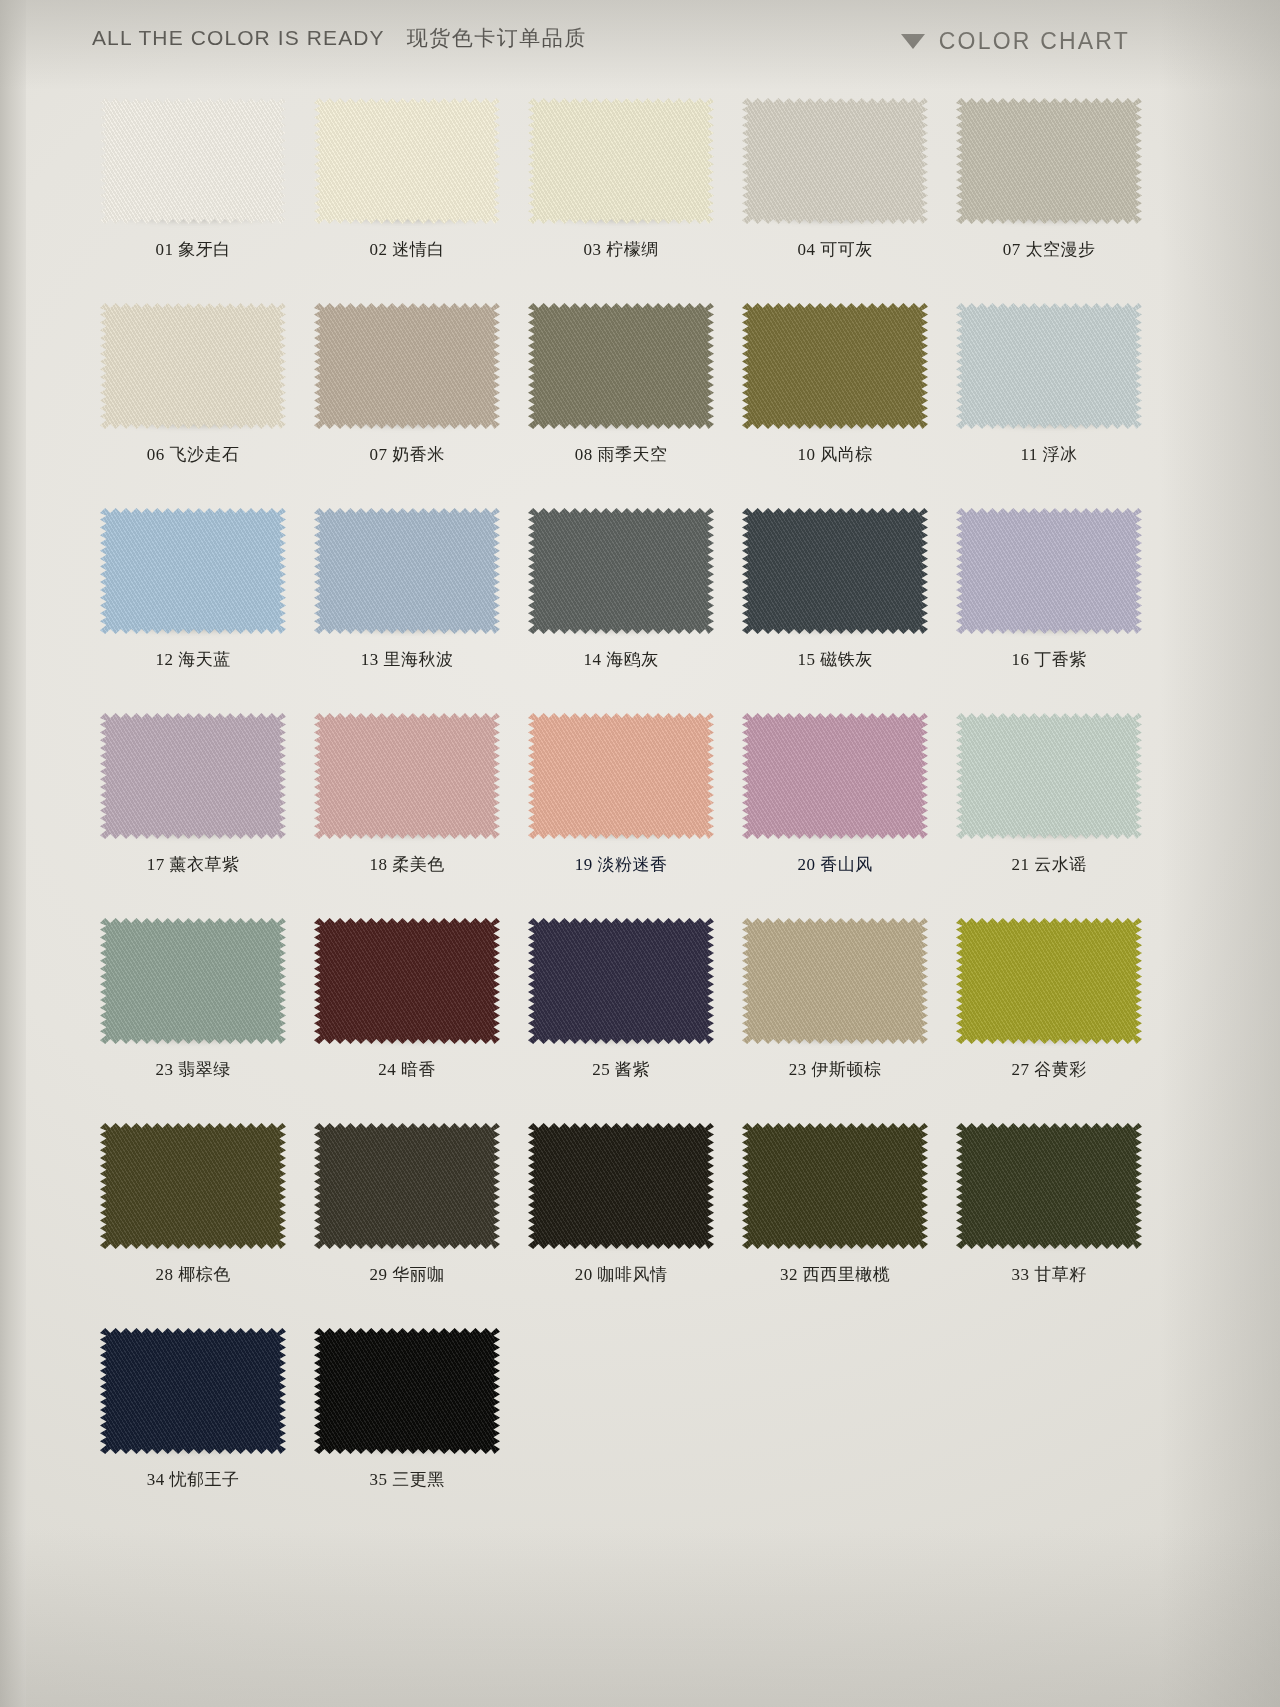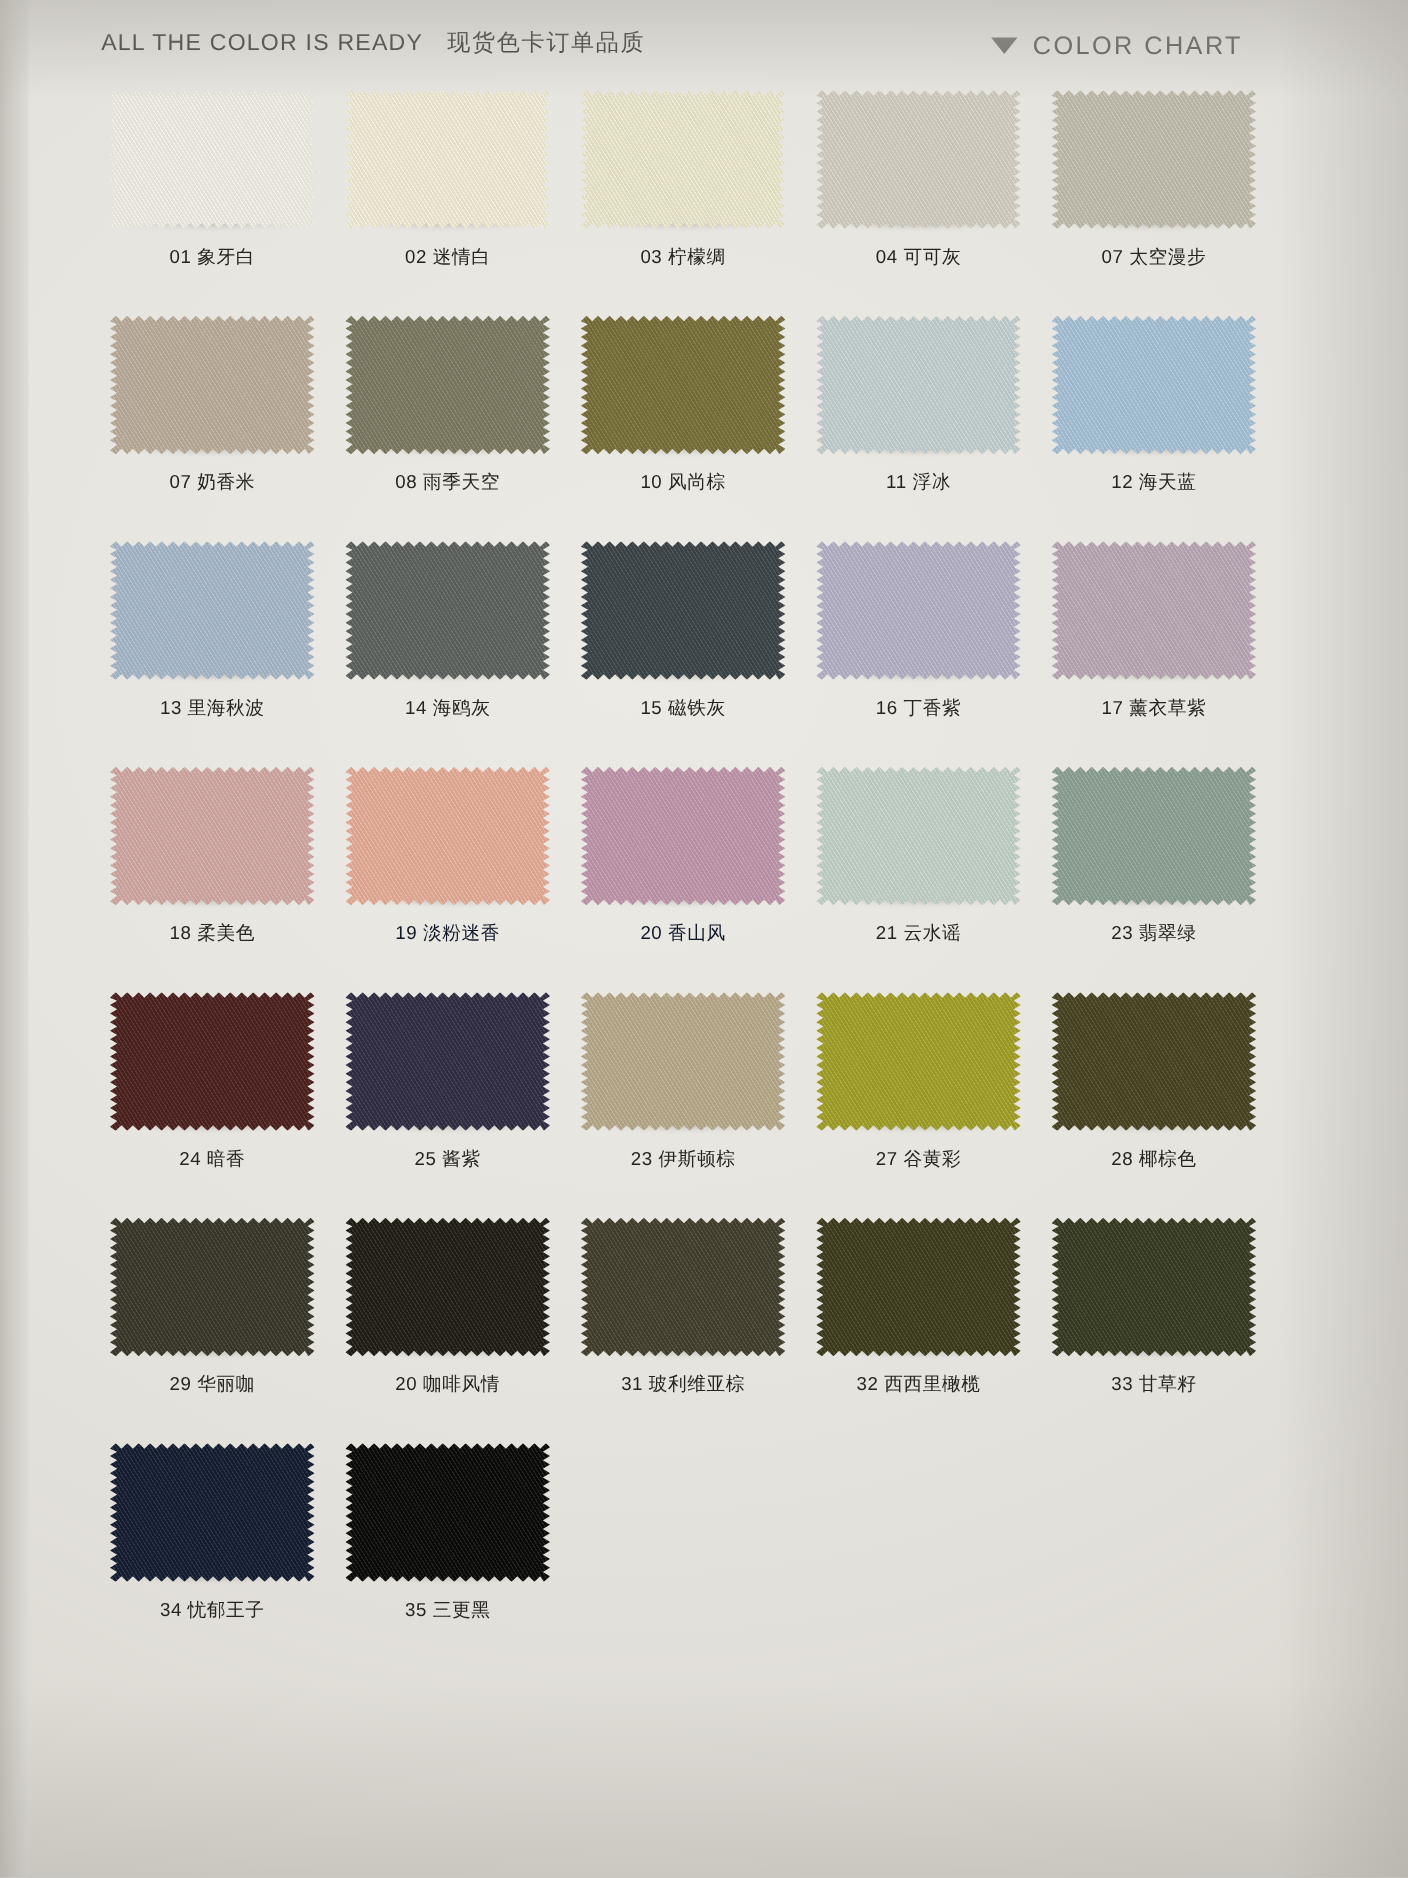--- a/index.html
+++ b/index.html
@@ -91,25 +91,26 @@
     font-size: 23px;
     letter-spacing: 2.2px;
     color: #57554f;
     white-space: nowrap;
   }
 
   
   #grid {
     position: absolute;
     left: 86px;
-    top: 80px;
+    top: 96px;
     width: 1070px;
     display: grid;
     grid-template-columns: repeat(5, 214px);
     grid-auto-rows: 205px;
+    font-family: Liberation Serif, serif;
   }
   .cell {
     position: relative;
     width: 214px;
     height: 205px;
   }
   .swatch-wrap {
     position: absolute;
     left: 50%;
     top: 2px;
@@ -229,20 +230,27 @@
     <div class="cell">
       <div class="swatch-wrap">
         <div class="swatch-shadow"></div>
         <div class="swatch" style="background: rgb(195, 191, 175);"></div>
       </div>
       <div class="label">07 太空漫步</div>
     </div>
     <div class="cell">
       <div class="swatch-wrap">
         <div class="swatch-shadow"></div>
+        <div class="swatch" style="background: rgb(229, 222, 203);"></div>
+      </div>
+      <div class="label">06 飞沙走石</div>
+    </div>
+    <div class="cell">
+      <div class="swatch-wrap">
+        <div class="swatch-shadow"></div>
         <div class="swatch" style="background: rgb(188, 174, 156);"></div>
       </div>
       <div class="label">07 奶香米</div>
     </div>
     <div class="cell">
       <div class="swatch-wrap">
         <div class="swatch-shadow"></div>
         <div class="swatch" style="background: rgb(126, 123, 99);"></div>
       </div>
       <div class="label">08 雨季天空</div>
@@ -379,27 +387,20 @@
         <div class="swatch" style="background: rgb(59, 55, 43);"></div>
       </div>
       <div class="label">29 华丽咖</div>
     </div>
     <div class="cell">
       <div class="swatch-wrap">
         <div class="swatch-shadow"></div>
         <div class="swatch" style="background: rgb(33, 30, 21);"></div>
       </div>
       <div class="label">20 咖啡风情</div>
-    </div>
-    <div class="cell">
-      <div class="swatch-wrap">
-        <div class="swatch-shadow"></div>
-        <div class="swatch" style="background: rgb(68, 64, 47);"></div>
-      </div>
-      <div class="label">31 玻利维亚棕</div>
     </div>
     <div class="cell">
       <div class="swatch-wrap">
         <div class="swatch-shadow"></div>
         <div class="swatch" style="background: rgb(62, 61, 30);"></div>
       </div>
       <div class="label">32 西西里橄榄</div>
     </div>
     <div class="cell">
       <div class="swatch-wrap">

